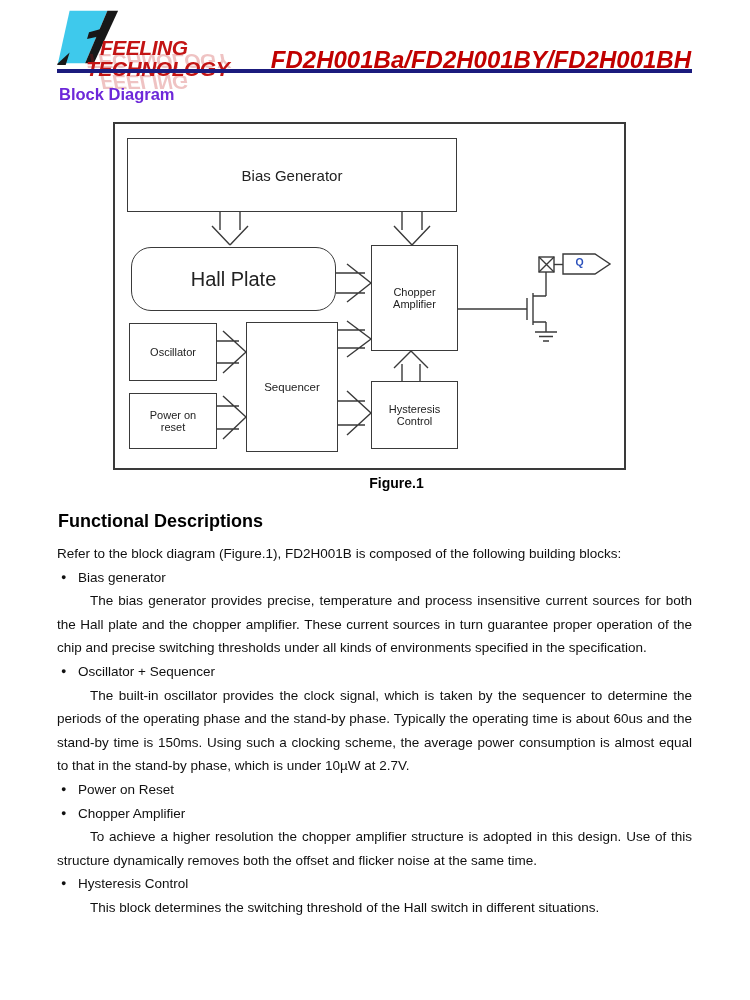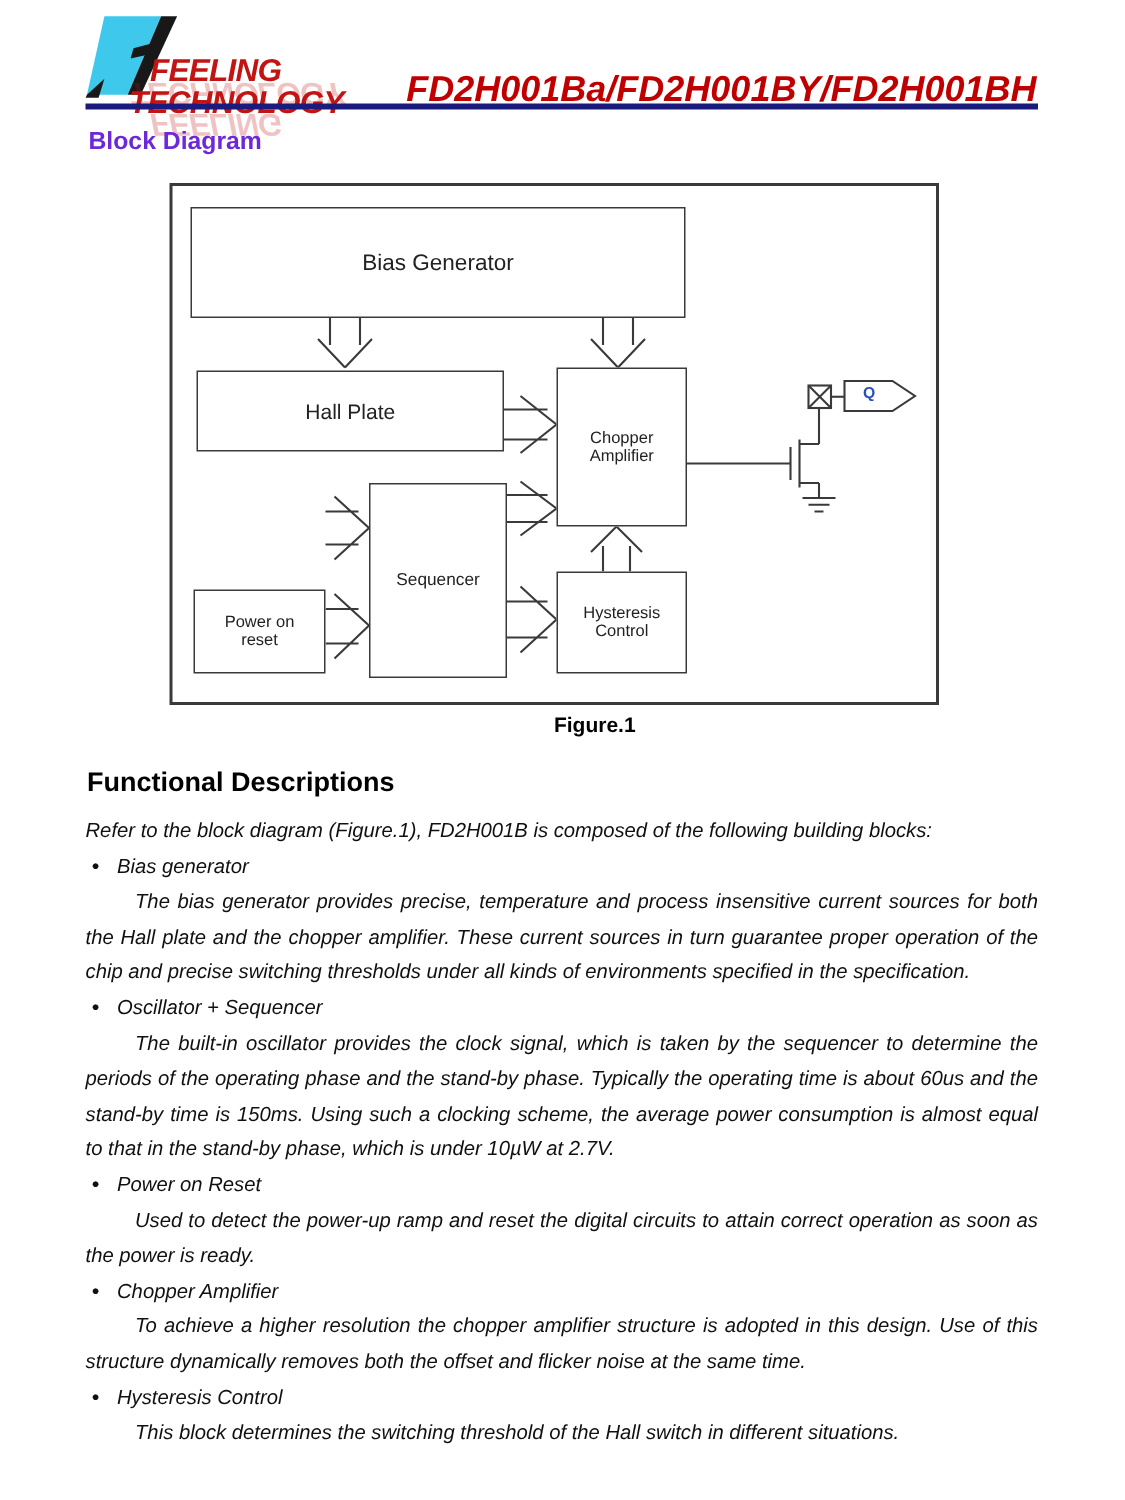--- a/index.html
+++ b/index.html
@@ -17,31 +17,31 @@
   
   .h-block-diagram{position:absolute;left:59px;top:85px;font-size:16.5px;font-weight:bold;color:#6d28d9;}
   .h-functional{position:absolute;left:58px;top:511px;font-size:18px;font-weight:bold;color:#000;}
   .figure-caption{position:absolute;left:113px;top:475px;width:567px;text-align:center;font-size:14px;font-weight:bold;color:#000;}
 
   
   .diagram{position:absolute;left:113px;top:122px;width:513px;height:348px;border:2px solid #3a3a3a;box-sizing:border-box;}
   .diagram svg{position:absolute;left:0;top:0;width:509px;height:344px;}
   .blk{position:absolute;border:1.5px solid #3a3a3a;background:#fff;box-sizing:border-box;display:flex;align-items:center;justify-content:center;text-align:center;color:#222;}
   .blk-bias{left:12px;top:14px;width:330px;height:74px;font-size:15px;}
-  .blk-hall{left:16px;top:123px;width:205px;height:54px;font-size:14px;}
+  .blk-hall{left:16px;top:123px;width:205px;height:64px;font-size:20px;border-radius:20px;}
   .blk-osc{left:14px;top:199px;width:88px;height:58px;font-size:11px;}
   .blk-por{left:14px;top:269px;width:88px;height:56px;font-size:11px;padding:0 14px;}
   .blk-seq{left:131px;top:198px;width:92px;height:130px;font-size:11.5px;}
   .blk-chop{left:256px;top:121px;width:87px;height:106px;font-size:11px;padding:0 16px;}
   .blk-hyst{left:256px;top:257px;width:87px;height:68px;font-size:11px;padding:0 14px;}
   .q-label{position:absolute;left:448px;top:132px;width:33px;text-align:center;font-size:10.5px;font-weight:bold;color:#2b50bb;}
 
   
   .content{position:absolute;left:57px;top:542px;width:635px;font-size:13.5px;line-height:23.6px;color:#101010;}
-  .content p{margin:0;font-style:italic;}
+  .content p{margin:0;}
   .intro{text-align:left;}
   .li-title{position:relative;padding-left:21px;}
   .li-title::before{content:"●";position:absolute;left:4px;top:0;font-size:9px;}
   .li-body{text-align:justify;text-indent:33px;}
 </style>
 </head>
 <body>
 
 <svg class="logo-icon" viewBox="0 0 66 58" aria-hidden="true">
   <polygon points="13,2 52,2 29,56 1,56" fill="#3ec9ec"></polygon>
@@ -118,20 +118,21 @@
       </g>
 
       <g>
         <polygon points="448,130 480,130 495,140 480,150 448,150"></polygon>
       </g>
     </g>
   </svg>
 
   <div class="blk blk-bias">Bias Generator</div>
   <div class="blk blk-hall">Hall Plate</div>
+  <div class="blk blk-osc">Oscillator</div>
   <div class="blk blk-por">Power on reset</div>
   <div class="blk blk-seq">Sequencer</div>
   <div class="blk blk-chop">Chopper Amplifier</div>
   <div class="blk blk-hyst">Hysteresis Control</div>
   <div class="q-label">Q</div>
 </div>
 
 <div class="figure-caption">Figure.1</div>
 
 <div class="h-functional">Functional Descriptions</div>
@@ -139,20 +140,19 @@
 <div class="content">
   <p class="intro">Refer to the block diagram (Figure.1), FD2H001B is composed of the following building blocks:</p>
 
   <p class="li-title">Bias generator</p>
   <p class="li-body">The bias generator provides precise, temperature and process insensitive current sources for both the Hall plate and the chopper amplifier. These current sources in turn guarantee proper operation of the chip and precise switching thresholds under all kinds of environments specified in the specification.</p>
 
   <p class="li-title">Oscillator + Sequencer</p>
   <p class="li-body">The built-in oscillator provides the clock signal, which is taken by the sequencer to determine the periods of the operating phase and the stand-by phase. Typically the operating time is about 60us and the stand-by time is 150ms. Using such a clocking scheme, the average power consumption is almost equal to that in the stand-by phase, which is under 10µW at 2.7V.</p>
 
   <p class="li-title">Power on Reset</p>
-  <p class="li-body">Used to detect the power-up ramp and reset the digital circuits to attain correct operation as soon as the power is ready.</p>
 
   <p class="li-title">Chopper Amplifier</p>
   <p class="li-body">To achieve a higher resolution the chopper amplifier structure is adopted in this design. Use of this structure dynamically removes both the offset and flicker noise at the same time.</p>
 
   <p class="li-title">Hysteresis Control</p>
   <p class="li-body">This block determines the switching threshold of the Hall switch in different situations.</p>
 </div>
 
 </body></html>

